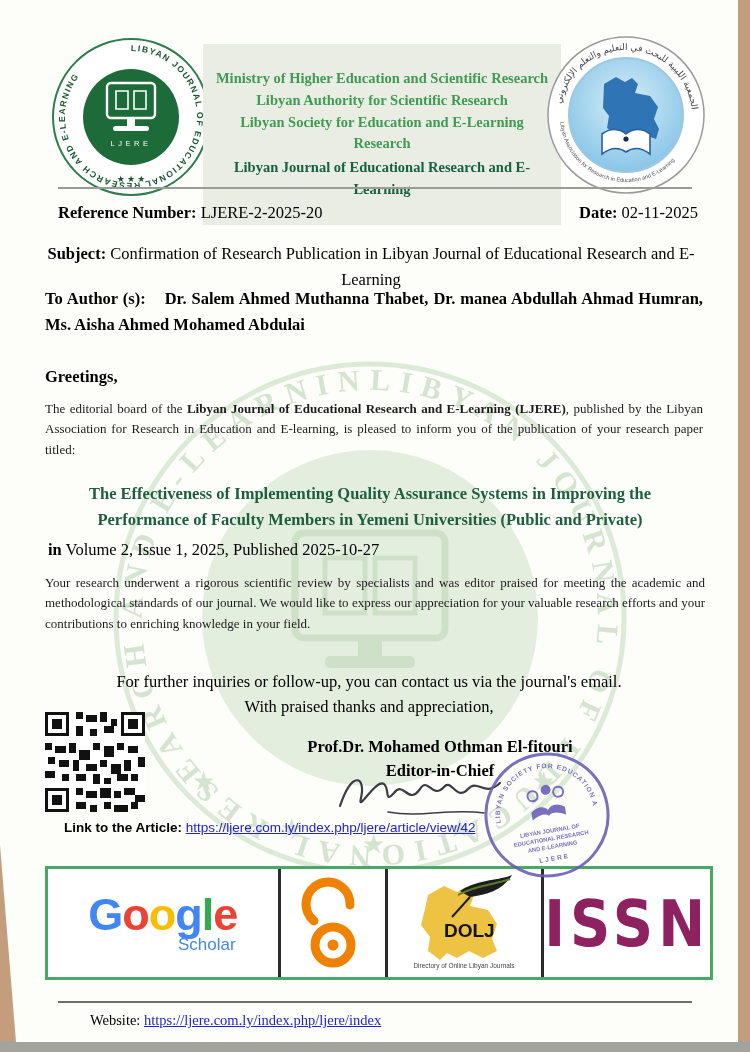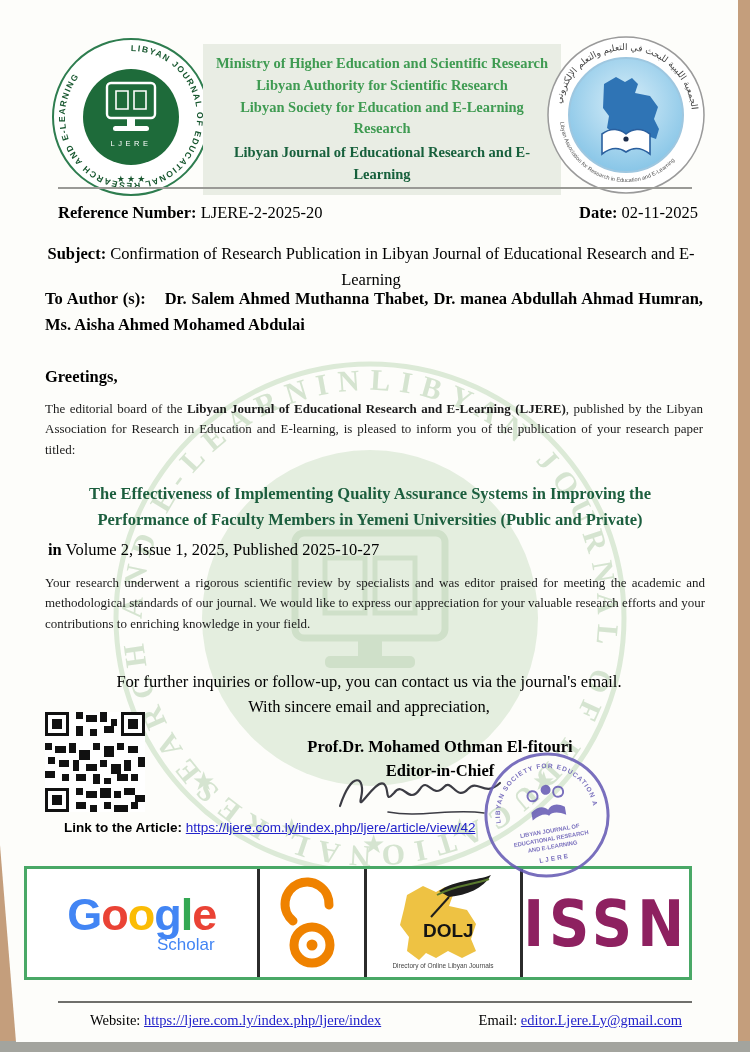--- a/index.html
+++ b/index.html
@@ -6,21 +6,21 @@
   body { background:#6b6b66; font-family:"Liberation Serif", serif; }
   .photo { position:relative; width:750px; height:1052px; background:#c49e7c; overflow:hidden; margin:0 auto; }
   .bottom-strip { position:absolute; left:0; bottom:0; width:100%; height:11px; background:#a3a49e; }
   .page { position:absolute; left:0; top:0; width:738px; height:1042px; background:#fdfdfa;
           clip-path: polygon(0 0, 738px 0, 738px 1042px, 16px 1042px, 0 845px); }
   .abs { position:absolute; }
   .z1 { z-index:2; }
   
   .watermark { position:absolute; left:100px; top:348px; z-index:0; }
   
-  .center-box { left:203px; top:44px; width:358px; background:#e9ede4; padding:9px 10px; text-align:center;
+  .center-box { left:203px; top:44px; width:358px; background:#e9ede4; padding:24px 10px; text-align:center;
                 font-weight:bold; font-size:14.5px; line-height:1.5; }
   .org-line { color:#3f9b52; }
   .journal-line { color:#17603c; margin-top:2px; }
   .hdr-divider { left:58px; top:187px; width:634px; height:2px; background:#9a9a96; }
   
   .ref-row { left:58px; top:203px; width:640px; display:flex; justify-content:space-between; font-size:16.5px; z-index:2;}
   .lbl { font-weight:bold; }
   .subject { left:40px; top:241px; width:662px; text-align:center; font-size:16.5px; line-height:1.55; z-index:2;}
   .authors { left:45px; top:286px; width:658px; font-weight:bold; font-size:16.5px; line-height:1.55; text-align:justify; z-index:2;}
   .greetings { left:45px; top:367px; font-weight:bold; font-size:16.5px; z-index:2;}
@@ -33,21 +33,21 @@
   .close1 { top:672px; }
   .close2 { top:697px; }
   .sig-block { left:170px; top:735px; width:540px; text-align:center; font-weight:bold; font-size:16.5px; line-height:1.45; z-index:2;}
   .qr { left:45px; top:712px; z-index:2;}
   .signature-svg { left:330px; top:758px; z-index:3;}
   .stamp { left:480px; top:748px; z-index:3;}
   .link-line { left:45px; top:820px; font-family:"Liberation Sans", sans-serif; font-size:13.5px; z-index:2;}
   .link-line .lbl { font-weight:bold;padding-left:19px; }
   a.doc-link { color:#2323cb; text-decoration:underline; }
   
-  .logos-box { left:24px; top:866px; width:668px; height:114px; background:#fff; border:3px solid #49a866;
+  .logos-box { left:45px; top:866px; width:668px; height:114px; background:#fff; border:3px solid #49a866;
                display:flex; align-items:stretch; z-index:2;}
   .logo-cell { display:flex; flex-direction:column; align-items:center; justify-content:center; }
   .logo-cell + .logo-cell { border-left:3px solid #2b2b2b; }
   .cell-google { width:232px; }
   .cell-oa { width:108px; }
   .cell-dolj { width:158px; }
   .cell-issn { flex:1; }
   .google-word { font-family:"Liberation Sans", sans-serif; font-weight:bold; font-size:45px; letter-spacing:-1px; line-height:1; }
   .scholar { font-family:"Liberation Sans", sans-serif; font-size:17px; margin-left:88px; margin-top:-2px; }
   .issn-word { font-family:"DejaVu Sans", sans-serif; font-weight:900; font-size:56px; letter-spacing:5px; transform:scaleY(1.15); }
@@ -163,21 +163,21 @@
 
     <div class="abs title">The Effectiveness of Implementing Quality Assurance Systems in Improving the Performance of Faculty Members in Yemeni Universities (Public and Private)</div>
 
     <div class="abs volume">
       <span class="lbl">in</span><span> Volume 2, Issue 1, 2025, Published 2025-10-27</span>
     </div>
 
     <div class="abs para para2">Your research underwent a rigorous scientific review by specialists and was editor praised for meeting the academic and methodological standards of our journal. We would like to express our appreciation for your valuable research efforts and your contributions to enriching knowledge in your field.</div>
 
     <div class="abs closing close1">For further inquiries or follow-up, you can contact us via the journal's email.</div>
-    <div class="abs closing close2">With sincere email and appreciation,</div>
+    <div class="abs closing close2">With praised thanks and appreciation,</div>
 
     <svg class="abs qr" width="100" height="100" viewBox="0 0 29 29" shape-rendering="crispEdges">
       <rect width="29" height="29" fill="#fff"></rect>
       <g fill="#111">
         <path d="M0,0h7v7h-7z M1,1v5h5v-5z" fill-rule="evenodd"></path>
           <rect x="2" y="2" width="3" height="3"></rect>
         <path d="M22,0h7v7h-7z M23,1v5h5v-5z" fill-rule="evenodd"></path>
           <rect x="24" y="2" width="3" height="3"></rect>
         <path d="M0,22h7v7h-7z M1,23v5h5v-5z" fill-rule="evenodd"></path>
           <rect x="2" y="24" width="3" height="3"></rect>
@@ -286,20 +286,16 @@
         <div class="issn-word" style="color: rgb(142, 33, 96);">ISSN</div>
       </div>
     </div>
 
     <div class="abs ft-divider z1"></div>
     <div class="abs ft-row">
       <div class="seg web">
         <span>Website:</span>
         <a href="#" class="doc-link">https://ljere.com.ly/index.php/ljere/index</a>
       </div>
-      <div class="seg mail">
-        <span>Email:</span>
-        <a href="#" class="doc-link">editor.Ljere.Ly@gmail.com</a>
-      </div>
     </div>
 
   </div>
 </div>
 
 </body></html>

